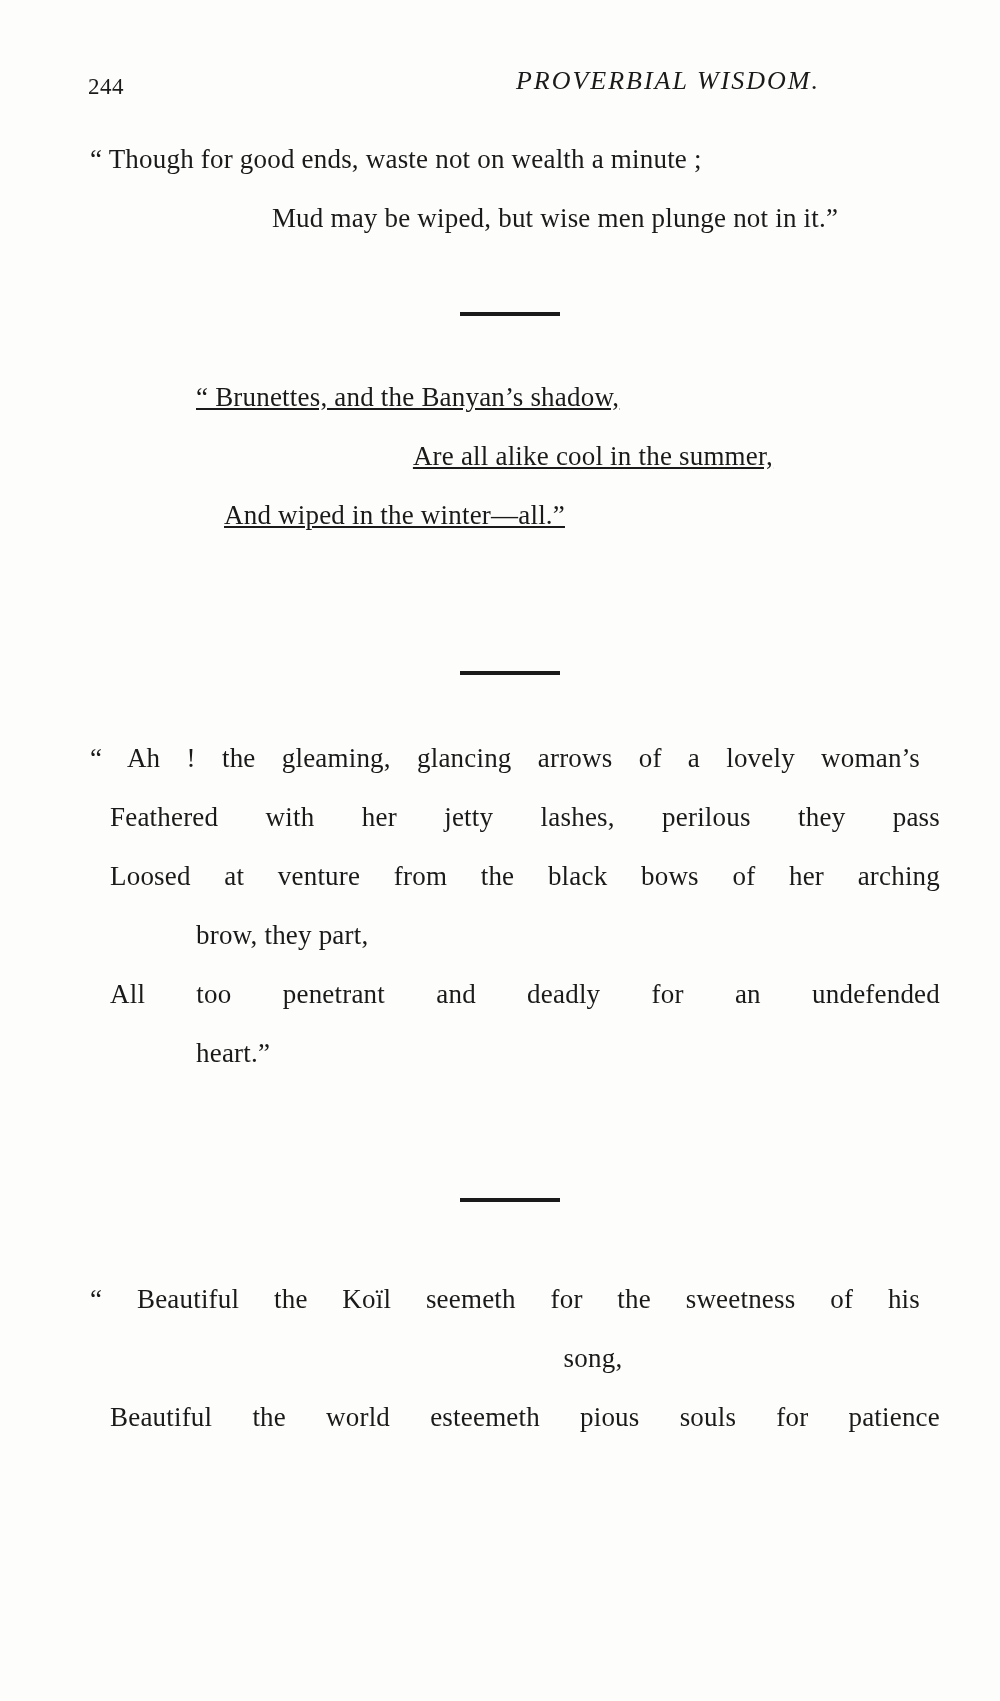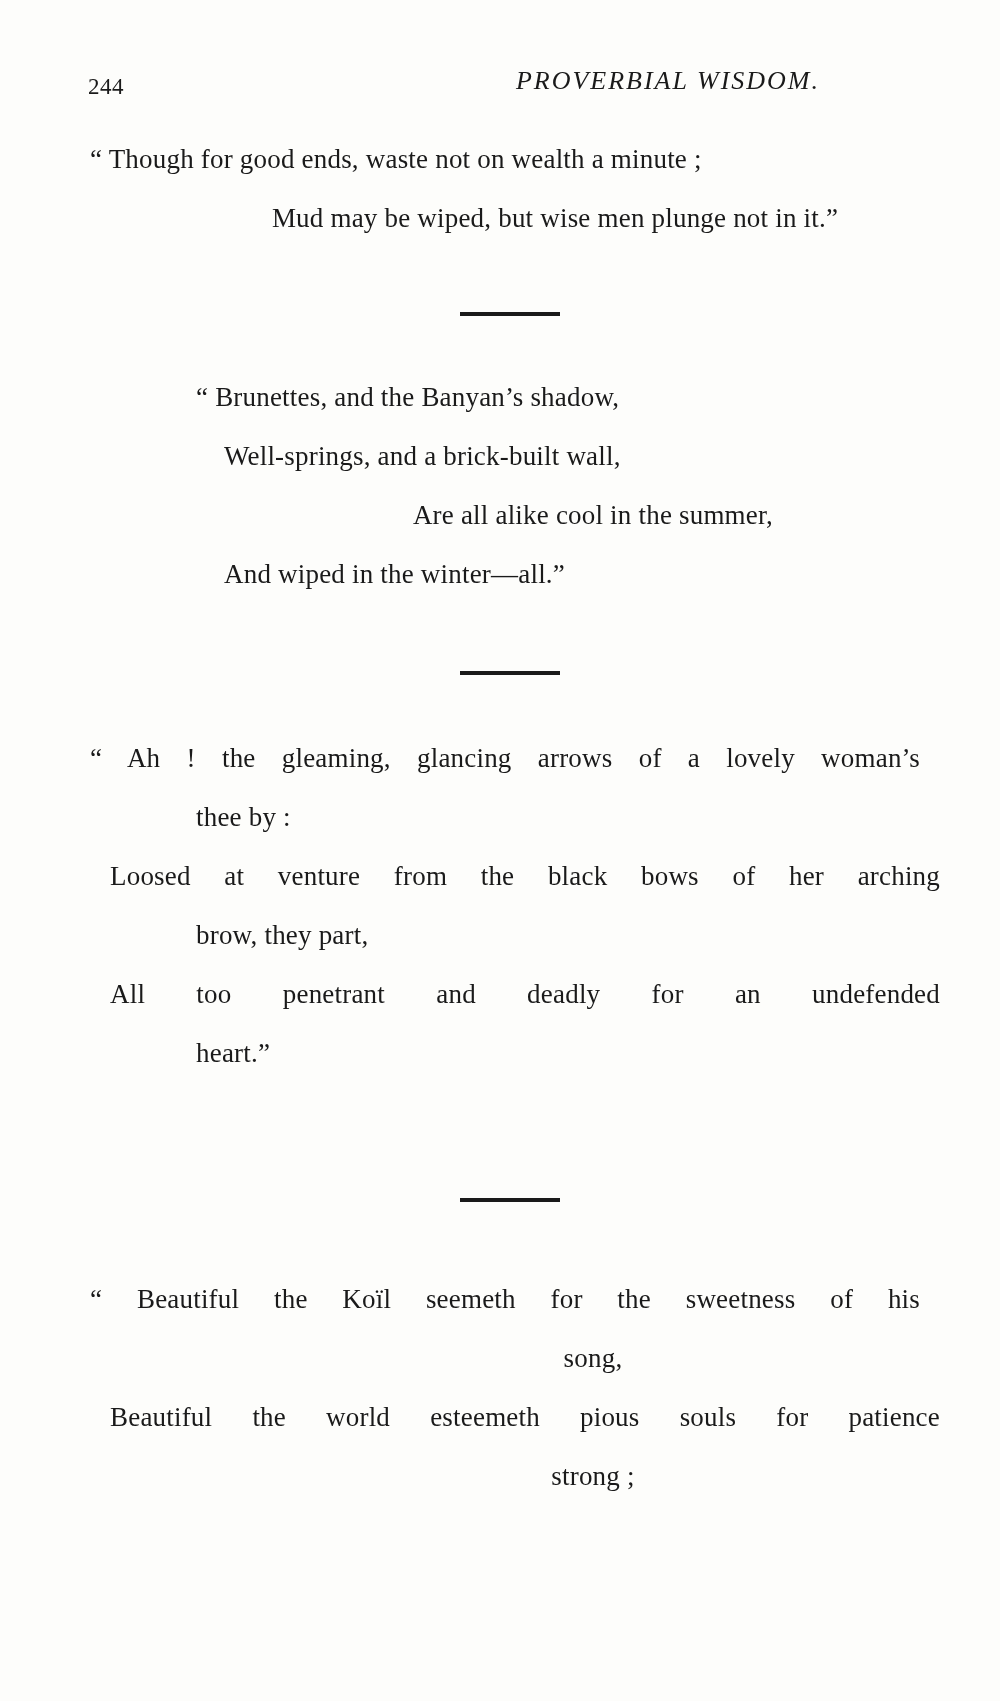--- a/index.html
+++ b/index.html
@@ -93,40 +93,38 @@
     <div class="runhead-title">PROVERBIAL WISDOM.</div>
   </div>
 
   <div class="block" style="top:130px;">
     <div class="line ind-7">“ Though for good ends, waste not on wealth a minute ;</div>
     <div class="line ind-1">Mud may be wiped, but wise men plunge not in it.”</div>
   </div>
 
   <div class="divider" style="top:302px;"><span></span></div>
 
-  <div class="block" style="top:368px;">
+  <div class="block" style="top:368px;text-decoration:underline;">
     <div class="line ind-2">“ Brunettes, and the Banyan’s shadow,</div>
-    <div class="line ind-3">Well-springs, and a brick-built wall,</div>
     <div class="line ind-5">Are all alike cool in the summer,</div>
     <div class="line ind-3">And wiped in the winter—all.”</div>
   </div>
 
   <div class="divider" style="top:661px;"><span></span></div>
 
   <div class="block" style="top:729px;">
     <div class="line ind-7 justify w-wide">“ Ah ! the gleaming, glancing arrows of a lovely woman’s</div>
-    <div class="line ind-2">thee by :</div>
+    <div class="line ind-1 justify w-wide">Feathered with her jetty lashes, perilous they pass</div>
     <div class="line ind-1 justify w-wide">Loosed at venture from the black bows of her arching</div>
     <div class="line ind-2">brow, they part,</div>
     <div class="line ind-1 justify w-wide">All too penetrant and deadly for an undefended</div>
     <div class="line ind-2">heart.”</div>
   </div>
 
   <div class="divider" style="top:1188px;"><span></span></div>
 
   <div class="block" style="top:1270px;">
     <div class="line ind-7 justify w-wide">“ Beautiful the Koïl seemeth for the sweetness of his</div>
     <div class="line ind-5">song,</div>
     <div class="line ind-1 justify w-wide">Beautiful the world esteemeth pious souls for patience</div>
-    <div class="line ind-5">strong ;</div>
   </div>
 
 </div>
 
 </body></html>

